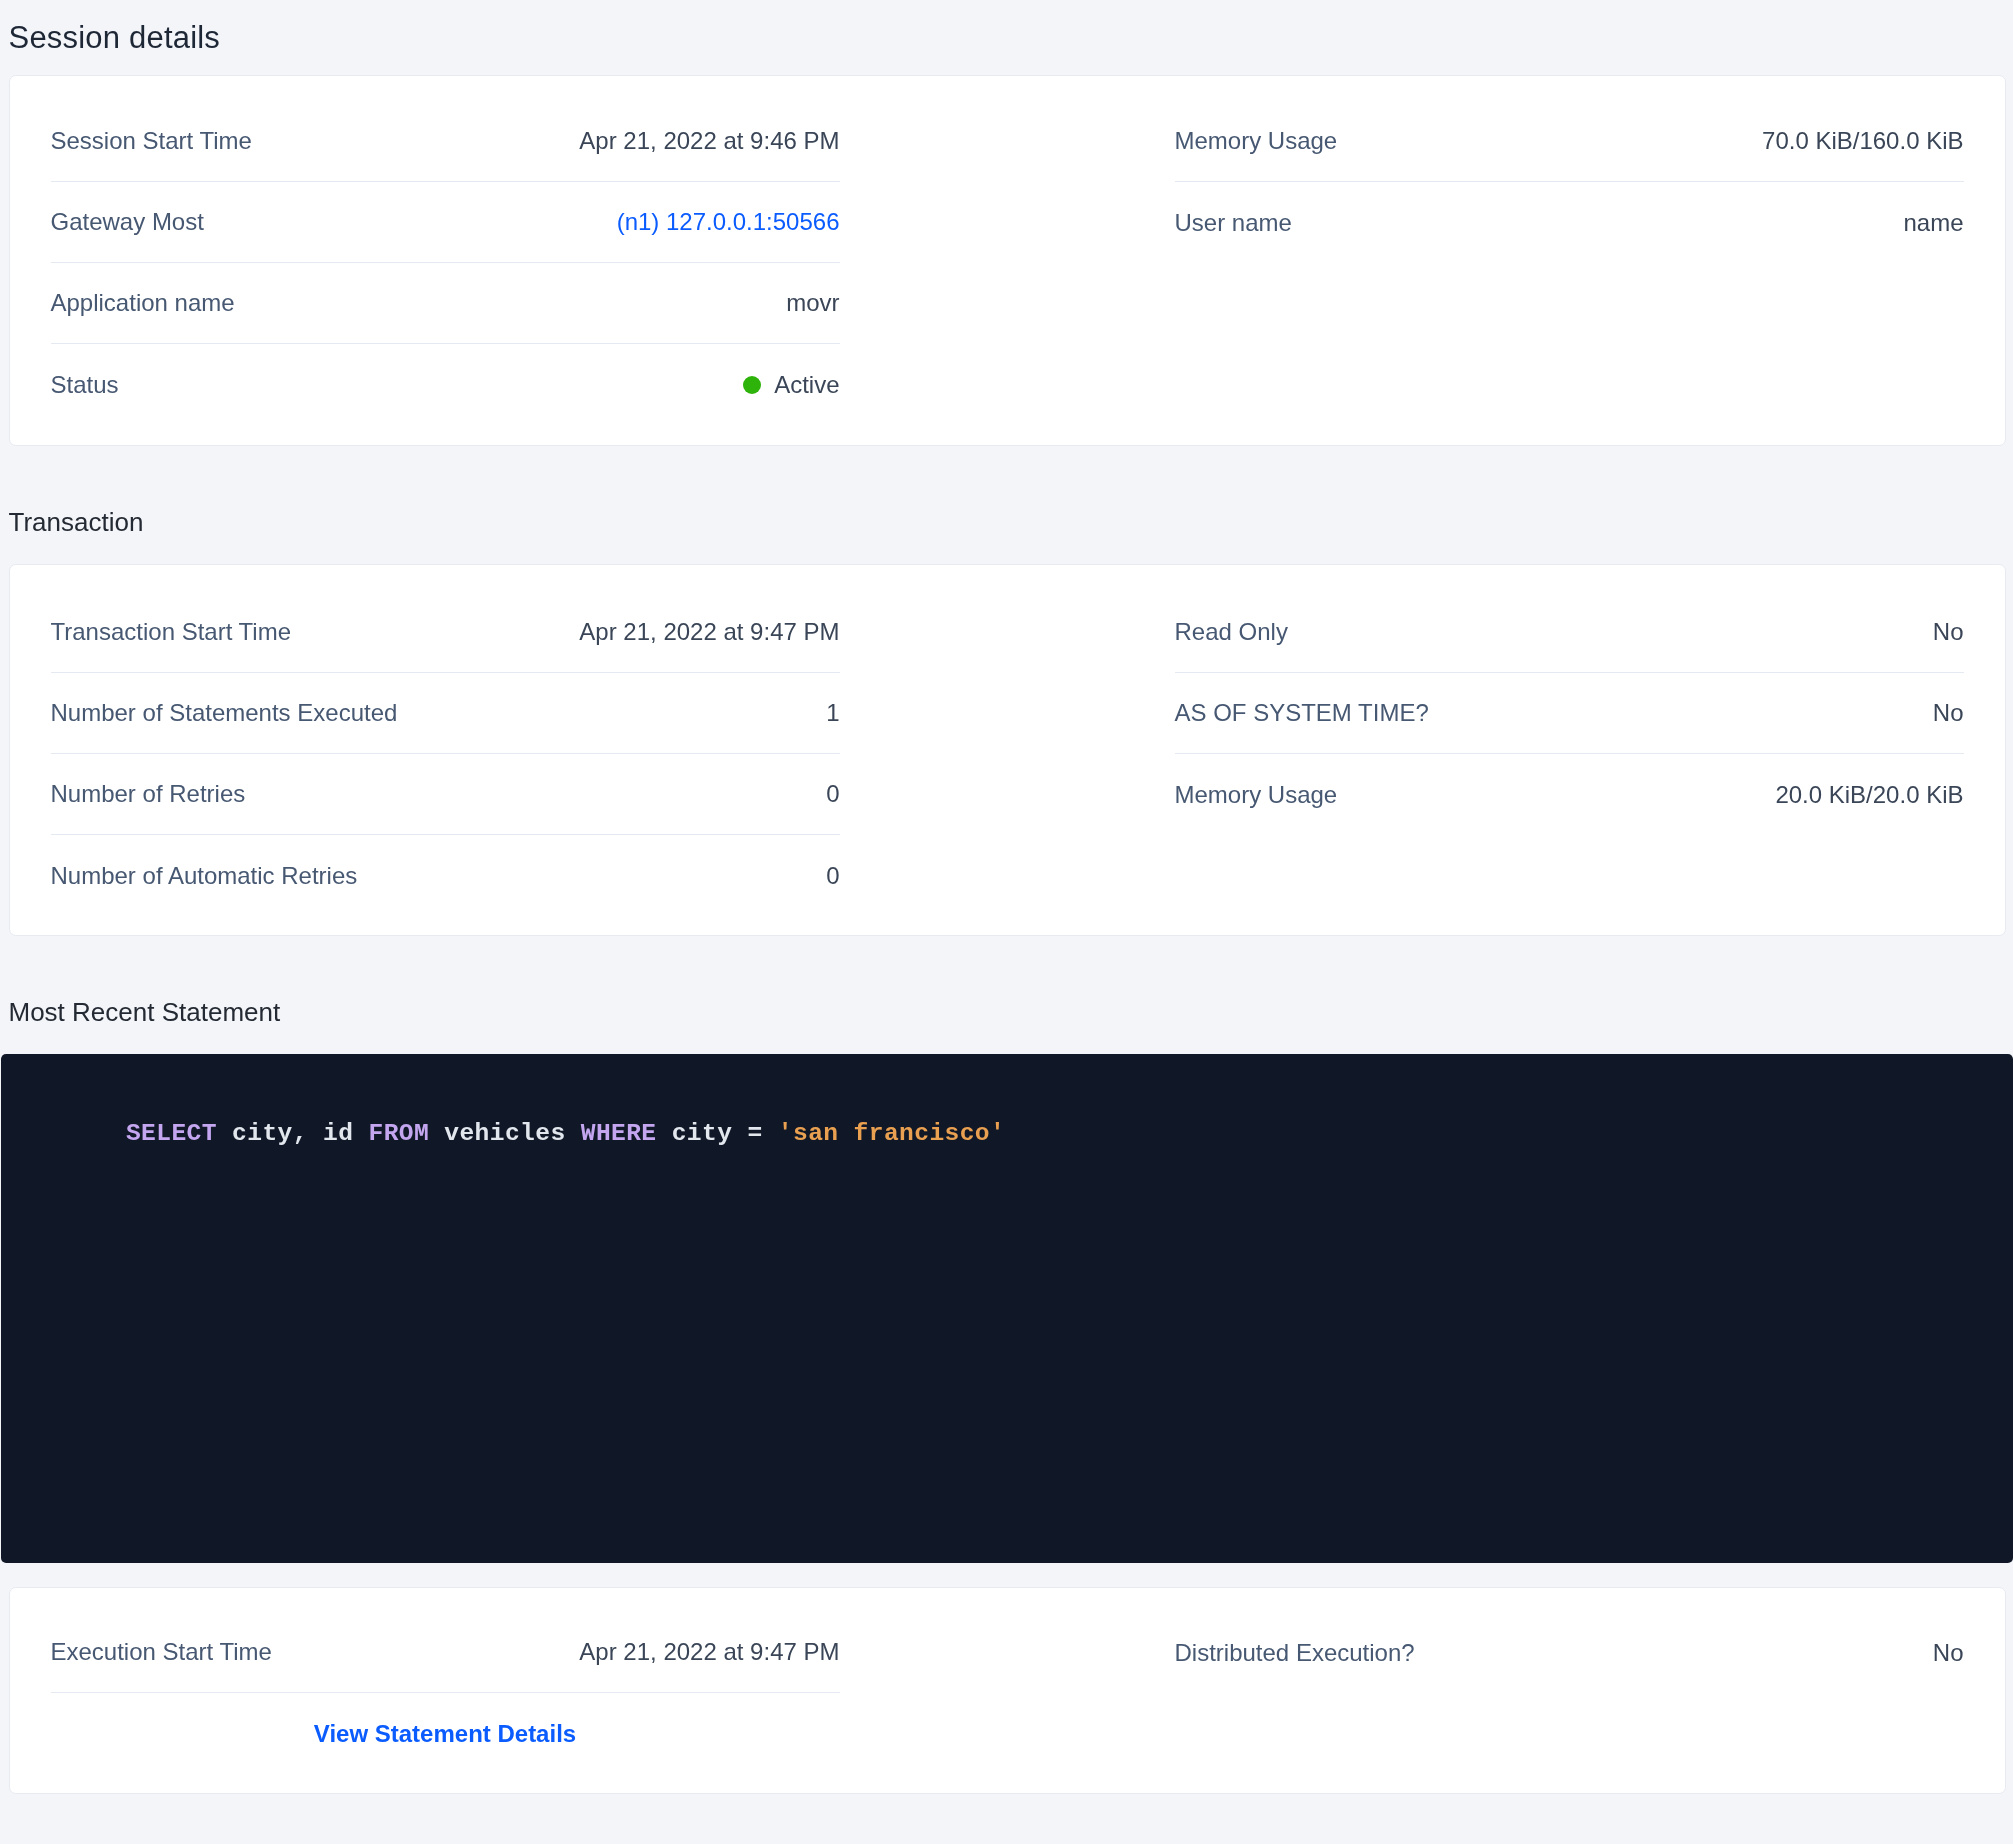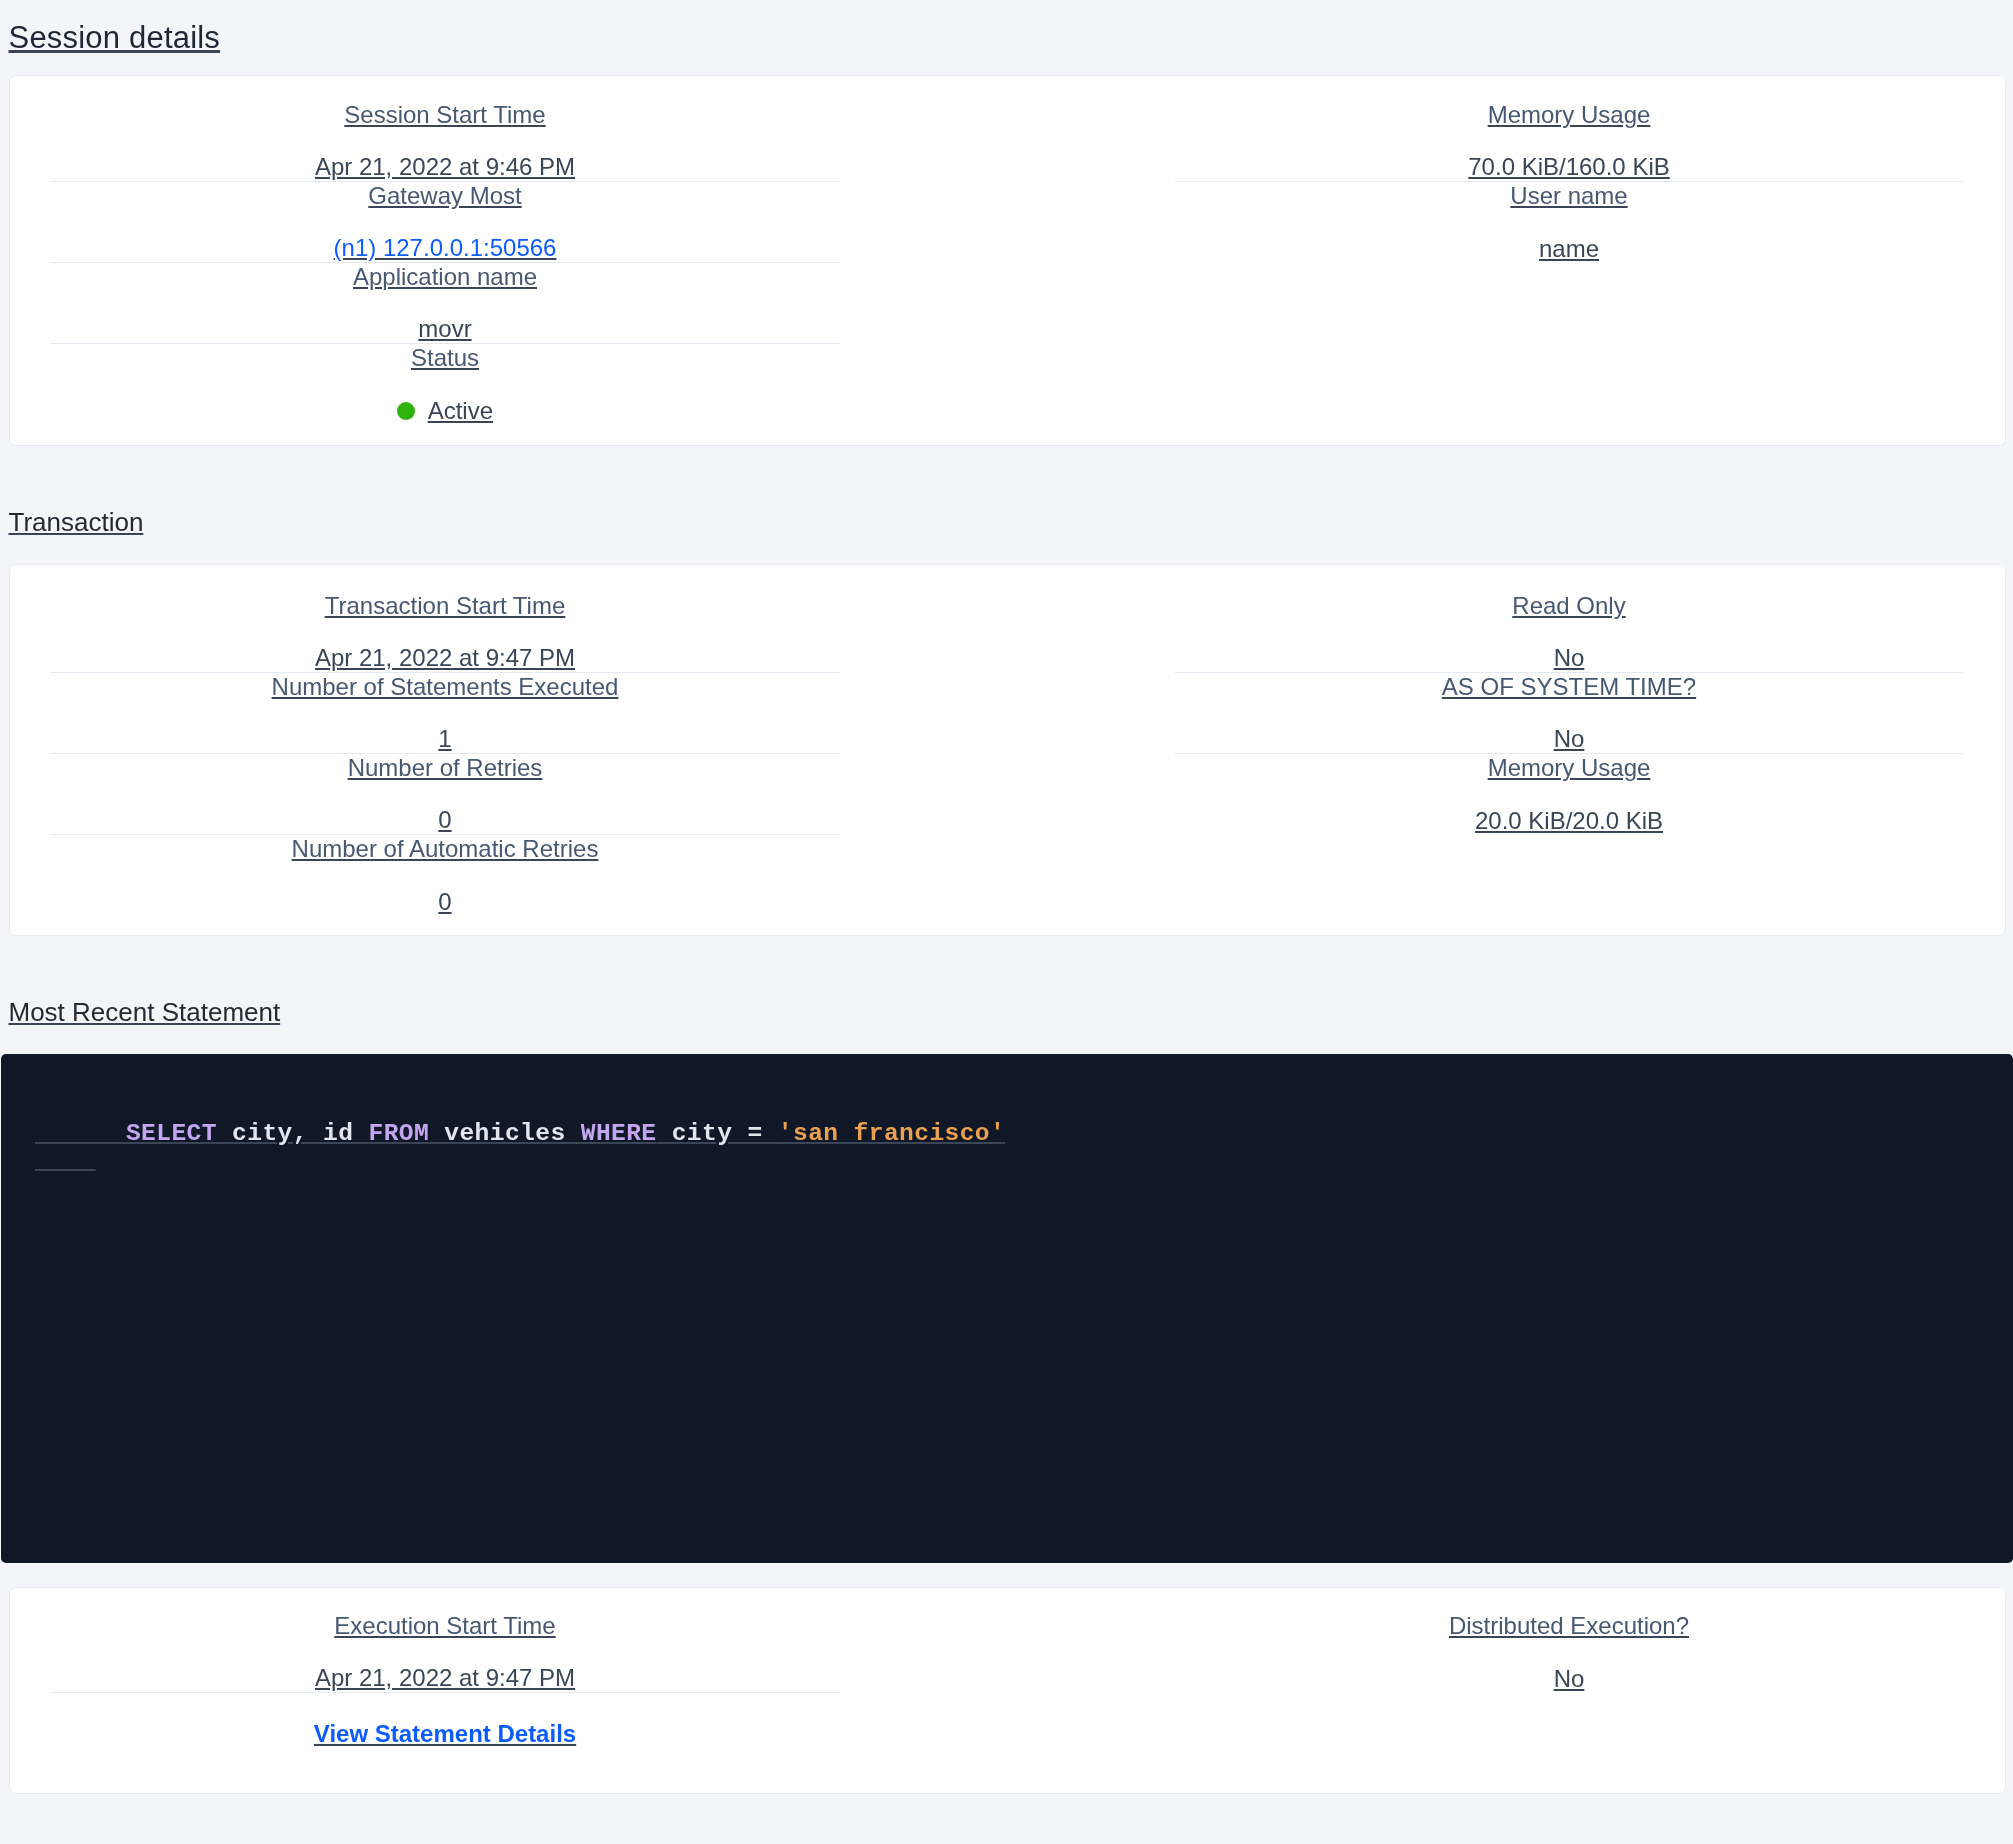--- a/index.html
+++ b/index.html
@@ -5,21 +5,21 @@
   * { box-sizing: border-box; margin: 0; padding: 0; }
   html, body { margin: 0; padding: 0; }
   body {
     width: 2014px;
     height: 1844px;
     background: #f4f5f9;
     font-family: "Liberation Sans", sans-serif;
     color: #3a4657;
     overflow: hidden;
   }
-  .page { width: 2014px; height: 1384px; position: relative; text-decoration: underline; }
+  .page { width: 2014px; height: 1384px; position: relative; }
 
   
   .header {
     display: flex;
     justify-content: space-between;
     align-items: flex-start;
     padding: 15.3px 18.6px 0 8.5px;
     height: 75px;
   }
   .page-title {
@@ -57,21 +57,20 @@
     padding: 25.4px 41px 19.5px 41px;
   }
   .col { display: flex; flex-direction: column; align-content: start; }
   .srow {
     height: 81px;
     display: flex;
     justify-content: space-between;
     align-items: center;
     border-bottom: 1.7px solid #e4e9f2;
     font-size: 24px;
-    flex-direction: column;
   }
   .col .srow:last-child { border-bottom: none; }
   .srow .label { color: #475872; }
   .srow .value { color: #3a4657; text-align: center; }
   .srow .value a, a.cell-link {
     color: #0b5cff;
     text-decoration: none;
   }
   .status-value { display: flex; align-items: center; gap: 12.7px; }
   .status-dot {

